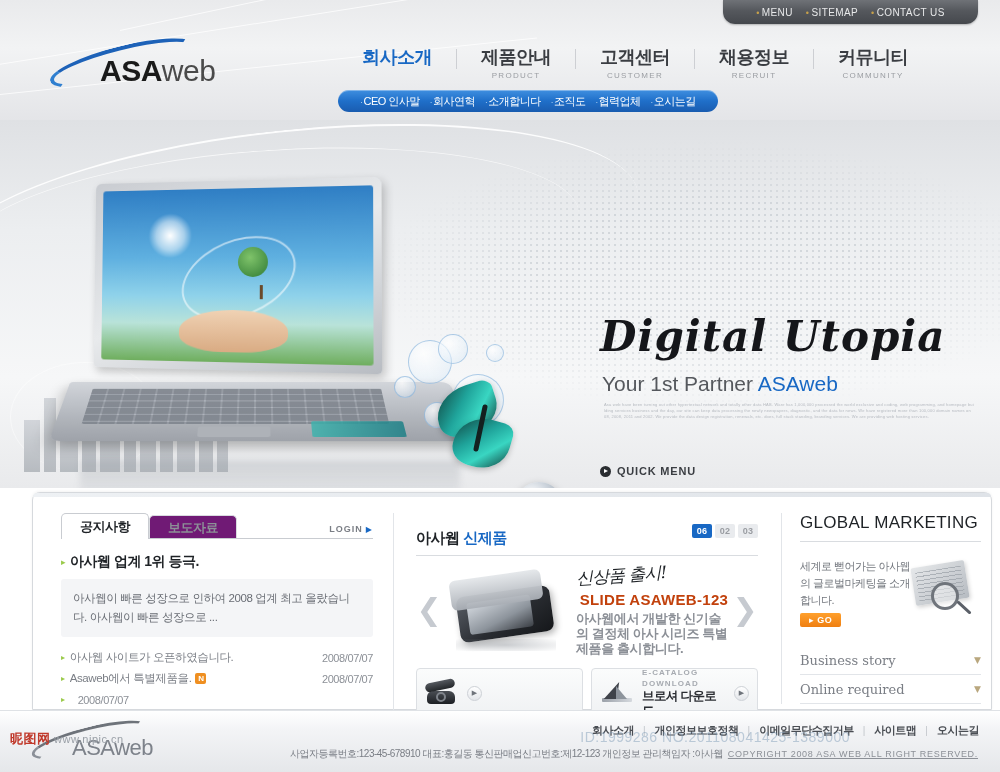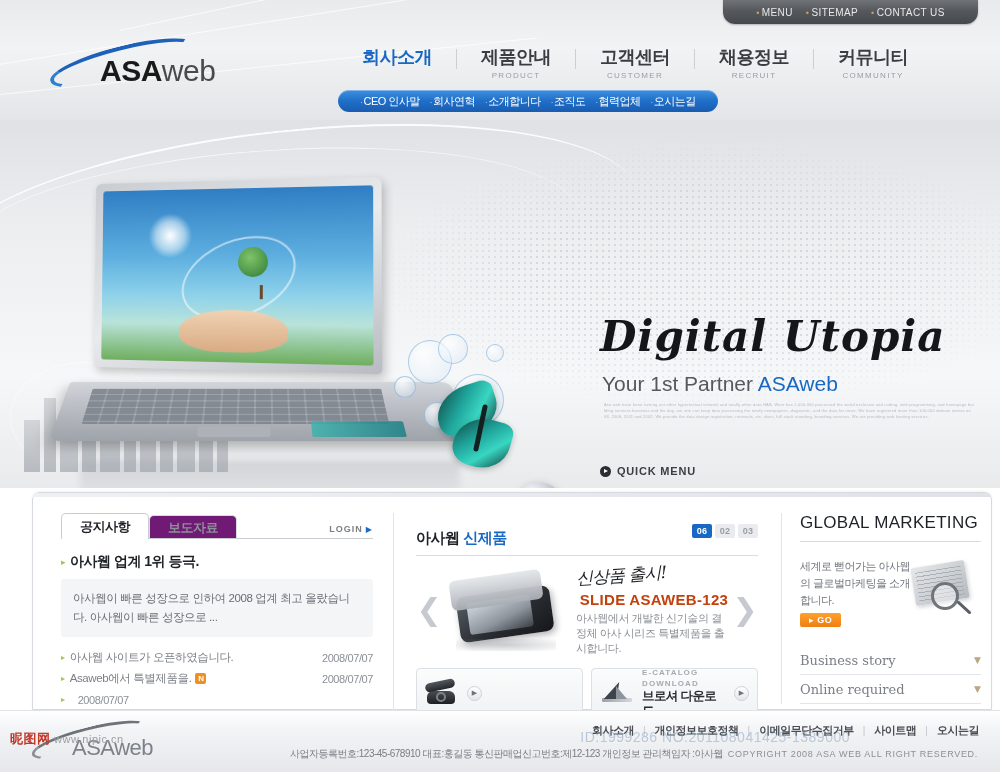--- a/index.html
+++ b/index.html
@@ -380,22 +380,22 @@
   .pr-script {
     font-family: "DejaVu Serif", serif; font-style: italic;
     font-size: 17px; color: #1e2226; letter-spacing: -1px;
     transform: rotate(-4deg); display: inline-block; margin-bottom: 2px;
   }
   .pr-name {
     font-size: 15px; font-weight: bold; color: #c2410c;
     letter-spacing: .3px; margin-top: 2px; text-align: center;
   }
   .pr-desc {
-    font-size: 11px; color: #8c9097; line-height: 15px;
-    letter-spacing: -.4px; margin-top: 3px;
+    font-size: 13px; color: #8c9097; line-height: 15px;
+    letter-spacing: -.4px; margin-top: 3px; font-weight: bold;
   }
 
   .banners { display: flex; gap: 8px; margin-top: 10px; }
   .banner {
     flex: 1; height: 50px; border: 1px solid #dcdfe3; border-radius: 4px;
     background: linear-gradient(to bottom, #fbfcfc, #eff1f3);
     display: flex; align-items: center; padding: 0 8px; gap: 8px;
     text-decoration: none; cursor: pointer;
   }
   .bn-ico { width: 34px; height: 28px; flex: none; position: relative; }
@@ -524,21 +524,21 @@
     font-size: 11px; color: #4a4e54; text-decoration: none;
     letter-spacing: -.5px; font-weight: bold; white-space: nowrap;
   }
   .f-links .sep { color: #c2c6cb; font-size: 10px; }
   .f-biz {
     position: absolute; left: 290px; top: 36px;
     font-size: 10px; color: #7a7e85; letter-spacing: -.5px; white-space: nowrap;
   }
   .f-copy {
     position: absolute; right: 22px; top: 38px;
-    font-size: 9px; color: #8c9097; letter-spacing: .7px; white-space: nowrap;
+    font-size: 9px; color: #8c9097; letter-spacing: .7px; white-space: nowrap; text-decoration: underline;
   }
   .f-wm {
     position: absolute; right: 150px; top: 18px;
     font-size: 14px; color: rgba(120,150,180,.45); letter-spacing: .5px;
     white-space: nowrap;
   }
   .nipic {
     position: absolute; left: 10px; bottom: 24px;
     font-size: 11px; color: #9aa0a7; letter-spacing: .5px;
   }

